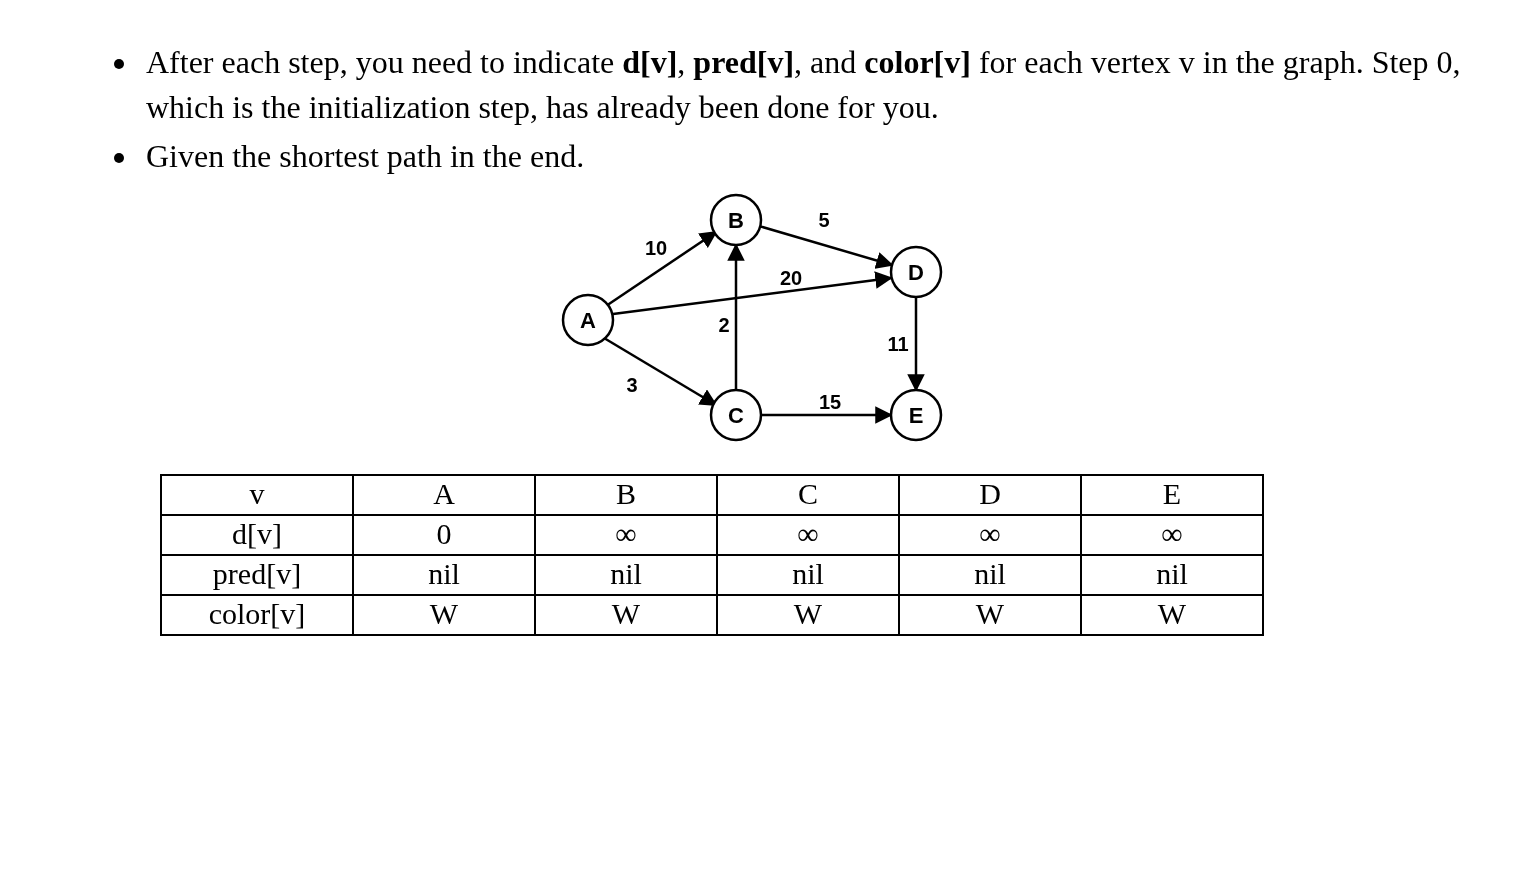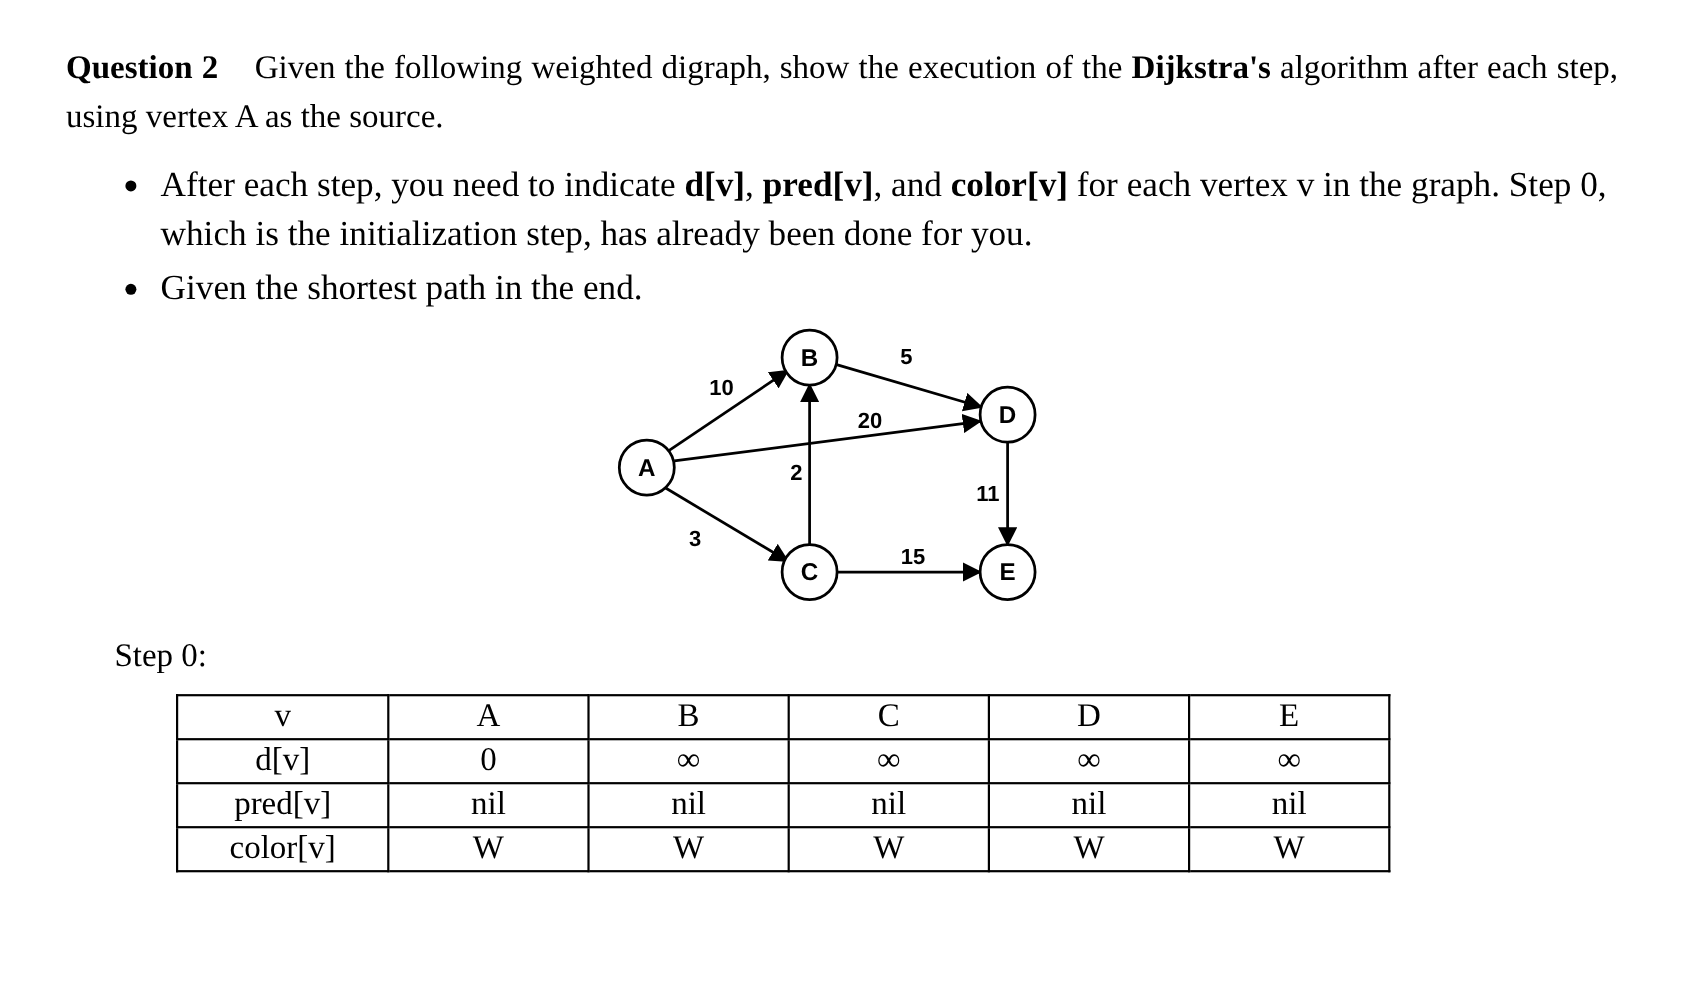--- a/index.html
+++ b/index.html
@@ -99,24 +99,20 @@
   }
   table.dij td.rowh {
     min-width: 170px;
   }
 </style>
 </head>
 <body>
 
 <div class="page">
 
-  <div class="question-text">
-    <span class="label">Question 2</span>
-    &nbsp;&nbsp;&nbsp;<span>Given the following weighted digraph, show the execution of the </span><span class="alg">Dijkstra's</span><span> algorithm after each step, using vertex A as the source.</span>
-  </div>
 
   <ul class="bullets">
     <li>
       <span>After each step, you need to indicate </span><span class="bold">d[v]</span><span>, </span><span class="bold">pred[v]</span><span>, and </span><span class="bold">color[v]</span><span> for each vertex v in the graph. Step 0, which is the initialization step, has already been done for you.</span>
     </li>
     <li>
       <span>Given the shortest path in the end.</span>
     </li>
   </ul>
 
@@ -159,21 +155,20 @@
       <text class="node-label" x="190" y="225">C</text>
 
       <circle class="node-circle" cx="370" cy="82" r="25"></circle>
       <text class="node-label" x="370" y="82">D</text>
 
       <circle class="node-circle" cx="370" cy="225" r="25"></circle>
       <text class="node-label" x="370" y="225">E</text>
     </svg>
   </div>
 
-  <div class="step-label">Step 0:</div>
 
   <table class="dij">
     <tbody>
         <tr>
       <td class="rowh">v</td>
       <td>A</td>
       <td>B</td>
       <td>C</td>
       <td>D</td>
       <td>E</td>

